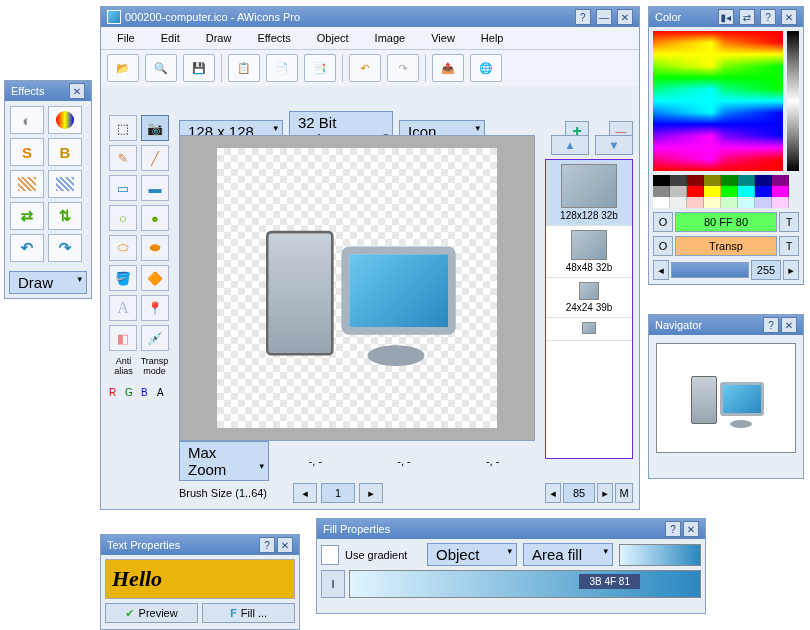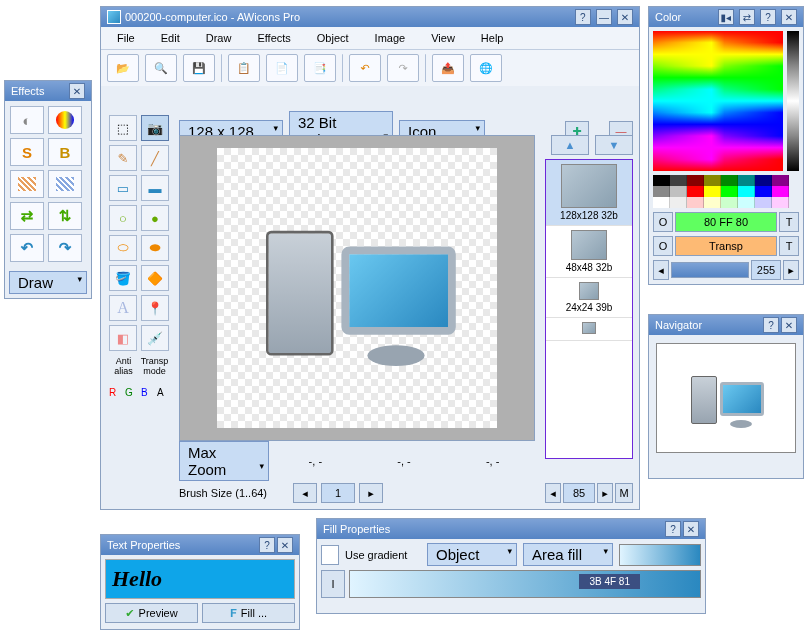--- a/index.html
+++ b/index.html
@@ -282,21 +282,21 @@
         <div class="stand"></div>
       </div>
   </div>
 </div>
 
 <div class="panel" style="left:100px; top:534px; width:200px; height:96px;">
   <div class="panel-title">
     <span>Text Properties</span>
     <span><span class="tbtn">?</span><span class="tbtn">✕</span></span>
   </div>
-  <div style="padding:6px;font-family:cursive;font-size:22px;font-style:italic;font-weight:bold;background:#0ea5e9;border:1px solid #aaa;margin:4px">Hello</div>
+  <div style="padding:6px;font-family:cursive;font-size:22px;font-style:italic;font-weight:bold;background:#eab308;border:1px solid #aaa;margin:4px">Hello</div>
   <div style="display:flex;gap:4px;padding:0 4px 4px">
     <div class="iconbtn" style="flex:1;gap:4px">
         <span style="color:#3a3">✔</span>
         <span>Preview</span>
       </div>
     <div class="iconbtn" style="flex:1;gap:4px">
         <span style="color:#39c">𝐅</span>
         <span>Fill ...</span>
       </div>
   </div>

